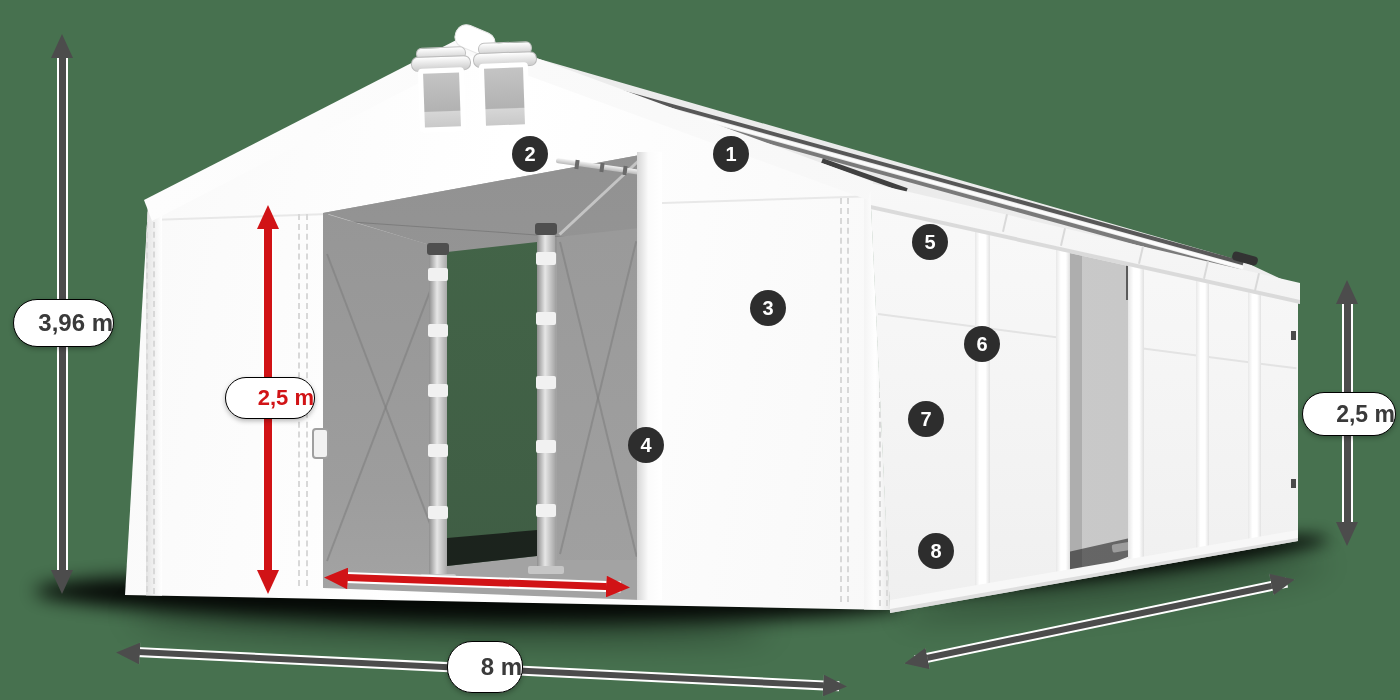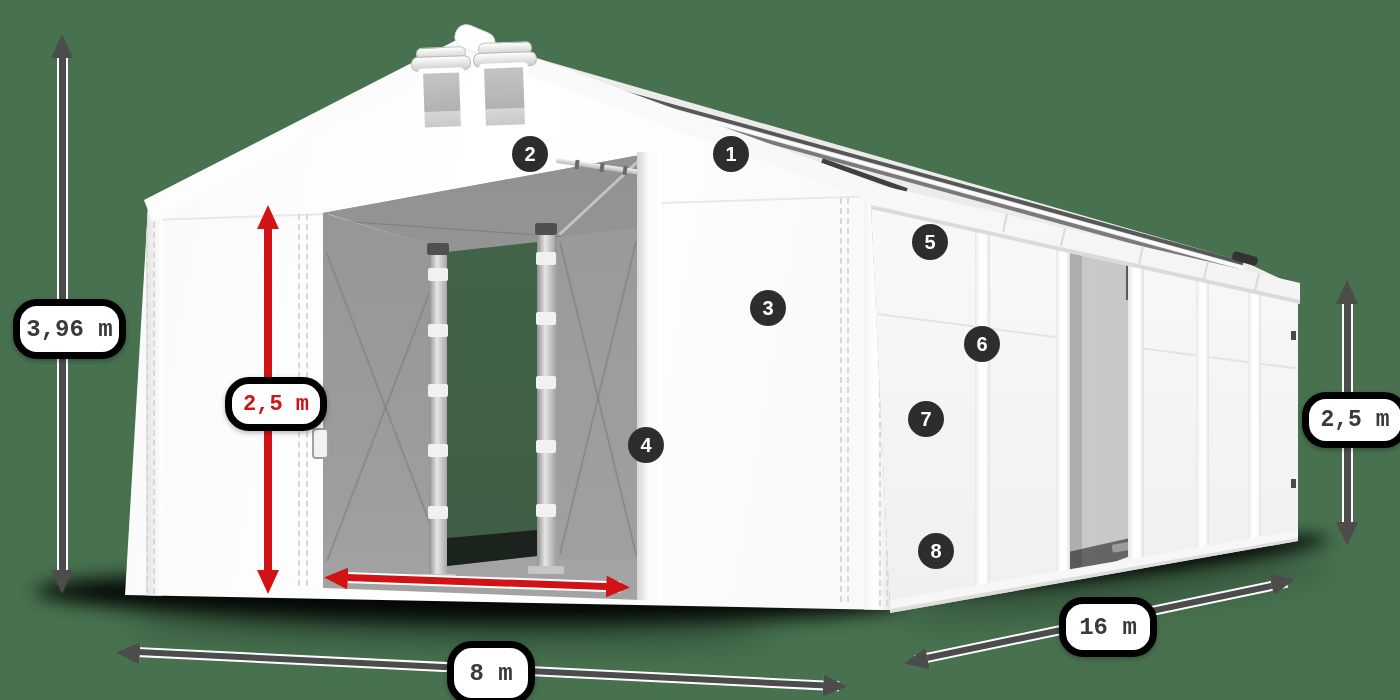--- a/index.html
+++ b/index.html
@@ -10,23 +10,23 @@
   .ln{position:absolute;transform-origin:0 50%;}
   .dash{position:absolute;width:0;border-left:2px dashed #d8d8d8;}
   .shadow{position:absolute;background:#000;border-radius:50%;}
   .head{position:absolute;width:22px;height:24px;clip-path:polygon(50% 0,100% 100%,0 100%);
         filter:drop-shadow(0 0 1px #fff) drop-shadow(0 0 1px #fff);z-index:35;}
   .head.dark{background:#4c4c4c;}
   .head.red{background:#d11316;}
   .aline{position:absolute;transform-origin:0 50%;box-shadow:0 0 0 2px #fff;z-index:34;}
   .aline.dark{background:#4c4c4c;}
   .aline.red{background:#d11316;}
-  .pill{position:absolute;background:#fff;border:7px solid #000000;border-radius:24px;
-        display:flex;align-items:center;justify-content:center;font-weight:bold;
-        box-shadow:0 2px 5px rgba(0,0,0,.28);z-index:40;font-family:Liberation Mono, monospace;}
+  .pill{position:absolute;background:#fff;border:1px solid #000000;border-radius:24px;
+        display:flex;align-items:center;justify-content:flex-end;font-weight:bold;
+        box-shadow:0 2px 5px rgba(0,0,0,.28);z-index:40;}
   .pill.dark{color:#3a3a3a;font-size:24px;}
   .pill.red{color:#d11316;font-size:22px;}
   .badge{position:absolute;width:36px;height:36px;border-radius:50%;background:#2d2d2d;
          color:#fff;display:flex;align-items:center;justify-content:center;
          font-weight:bold;font-size:20px;z-index:30;}
   .pband{position:absolute;background:#f1f1f1;border-radius:2px;width:20px;height:13px;}
   .tick{position:absolute;width:2px;height:18px;background:#d9d9d9;transform:rotate(13deg);}
 </style>
 </head>
 <body>
@@ -192,23 +192,20 @@
   <div class="aline dark" style="left:138px;top:649px;width:700px;height:6px;transform:rotate(2.79deg);"></div>
   <div class="head dark" style="left:117px;top:641px;transform:rotate(-87.2deg);"></div>
   <div class="head dark" style="left:824px;top:674px;transform:rotate(92.8deg);"></div>
   <div class="pill dark" style="left:447px;top:641px;width:74px;height:50px;border-radius:25px;">
       <span>8 m</span>
     </div>
 
   <div class="aline dark" style="left:917px;top:657px;width:376px;height:6px;transform:rotate(-11.8deg);"></div>
   <div class="head dark" style="left:905px;top:649px;transform:rotate(-101.7deg);"></div>
   <div class="head dark" style="left:1272px;top:570px;transform:rotate(78.3deg);"></div>
-  <div class="pill dark" style="left:1059px;top:597px;width:84px;height:46px;">
-      <span>16 m</span>
-    </div>
 
   <div class="aline dark" style="left:1344px;top:300px;width:7px;height:222px;"></div>
   <div class="head dark" style="left:1336px;top:280px;"></div>
   <div class="head dark" style="left:1336px;top:522px;transform:rotate(180deg);"></div>
   <div class="pill dark" style="left:1302px;top:392px;width:92px;height:42px;font-size:23px;">
       <span>2,5 m</span>
     </div>
 
 </div>
 

